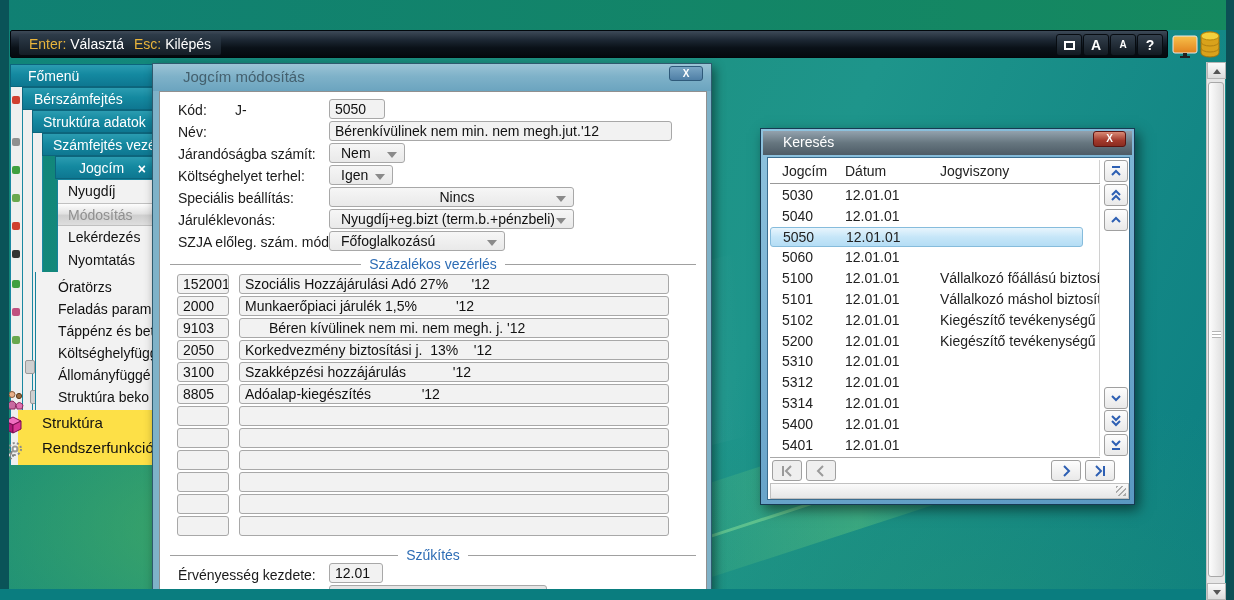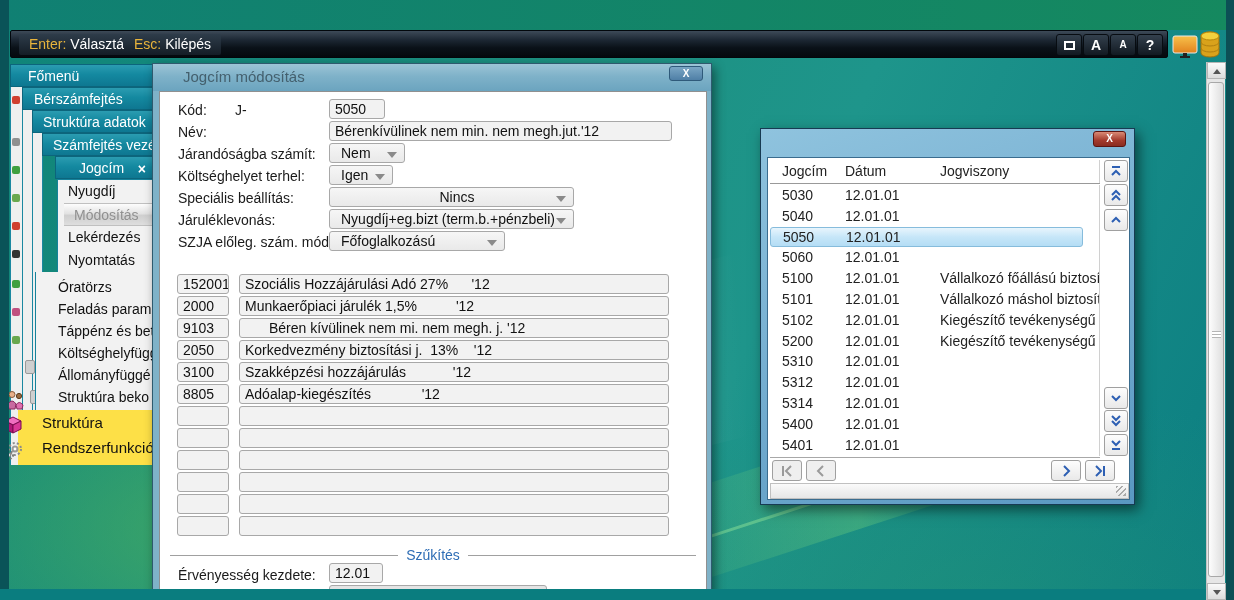--- a/index.html
+++ b/index.html
@@ -52,21 +52,21 @@
 
   
   .sliver { z-index:1; background:#efefef; border-right:1px solid #1a87a0; border-left:1px solid #1a87a0; }
   .mini-icon { position:absolute; width:8px; height:8px; z-index:2; border-radius:2px; }
   .teal-bar { z-index:2; height:23px; color:#fff; font-size:14px; line-height:22px;
     background:linear-gradient(180deg,#2b9cb1,#1489a0 45%,#0e7791); border:1px solid #0c657c; white-space:nowrap; overflow:hidden; }
   .menu-close { position:absolute; right:6px; top:1px; color:#fff; font-size:14px; font-weight:bold; cursor:default; }
   .submenu { left:57px; top:179px; width:96px; height:94px; z-index:2; background:#f2f2f2; border:1px solid #16829b; overflow:hidden; }
   .submenu .itm { height:23px; line-height:23px; padding-left:10px; font-size:14px; color:#111; white-space:nowrap; }
   .submenu .itm.active { background:linear-gradient(180deg,#fdfdfd,#e3e3e3 45%,#cfcfcf 55%,#dedede);
-    border-top:1px solid #c0c0c0; border-bottom:1px solid #c0c0c0; color:#909090;margin-left:6px; }
+    border-top:1px solid #c0c0c0; border-bottom:1px solid #c0c0c0; color:#909090; }
   .listpanel { left:35px; top:272px; width:142px; height:193px; z-index:2; background:#f2f2f2; border-left:1px solid #16829b; border-bottom:1px solid #16829b; overflow:hidden; }
   .listpanel .itm { height:22px; line-height:22px; padding-left:22px; font-size:14px; color:#111; white-space:nowrap; }
   .listpanel .pad { height:4px; }
   .bottompanel { left:18px; top:410px; width:135px; height:55px; z-index:3; background:#fde047; overflow:hidden; }
   .bottompanel .itm { height:25px; line-height:25px; padding-left:24px; font-size:15px; color:#111; white-space:nowrap; }
   .side-icon { z-index:4; }
 
   
   .dialog { left:152px; top:63px; width:560px; height:537px; z-index:5; background:#7fb2c8;
     border:1px solid #2e5a6e; box-shadow:3px 4px 10px rgba(0,0,0,0.45); }
@@ -288,20 +288,25 @@
       <span>Nyugdíj+eg.bizt (term.b.+pénzbeli)</span>
       <i class="caret"></i>
     </div>
 
     <span class="flabel" style="left:18px;top:140px;">SZJA előleg. szám. mód:</span>
     <div class="fselect" style="left:169px;top:139px;width:176px;">
       <span>Főfoglalkozású</span>
       <i class="caret"></i>
     </div>
 
+    <div class="section" style="top:164px;">
+      <span class="hr"></span>
+        <span class="slabel">Százalékos vezérlés</span>
+        <span class="hr"></span>
+    </div>
 
     <div class="finput" style="left:17px;top:182px;width:52px;">152001</div>
     <div class="finput" style="left:79px;top:182px;width:430px;">Szociális Hozzájárulási Adó 27%      '12</div>
     <div class="finput" style="left:17px;top:204px;width:52px;">2000</div>
     <div class="finput" style="left:79px;top:204px;width:430px;">Munkaerőpiaci járulék 1,5%          '12</div>
     <div class="finput" style="left:17px;top:226px;width:52px;">9103</div>
     <div class="finput" style="left:79px;top:226px;width:430px;padding-left:29px;">Béren kívülinek nem mi. nem megh. j. '12</div>
     <div class="finput" style="left:17px;top:248px;width:52px;">2050</div>
     <div class="finput" style="left:79px;top:248px;width:430px;">Korkedvezmény biztosítási j.  13%    '12</div>
     <div class="finput" style="left:17px;top:270px;width:52px;">3100</div>
@@ -332,20 +337,23 @@
 
     <span class="flabel" style="left:18px;top:495px;">Jogviszony:</span>
     <div class="fselect disabled" style="left:169px;top:493px;width:218px;">
       <span></span>
       <i class="caret"></i>
     </div>
   </div>
 </div>
 
 <div class="abs search">
+  <div class="srch-title">
+    <span>Keresés</span>
+  </div>
   <div class="srch-close">
     <span>X</span>
   </div>
   <div class="srch-body">
 
     <div class="shead">
       <span class="c1">Jogcím</span>
       <span class="c2">Dátum</span>
       <span class="c3">Jogviszony</span>
     </div>

